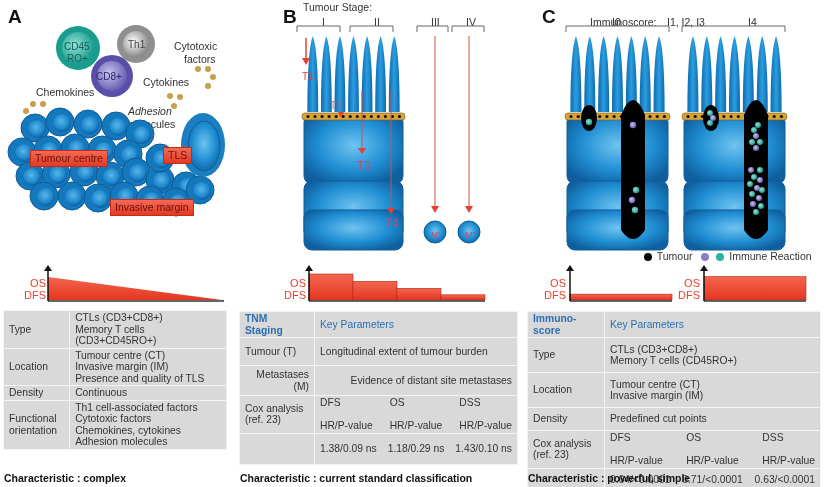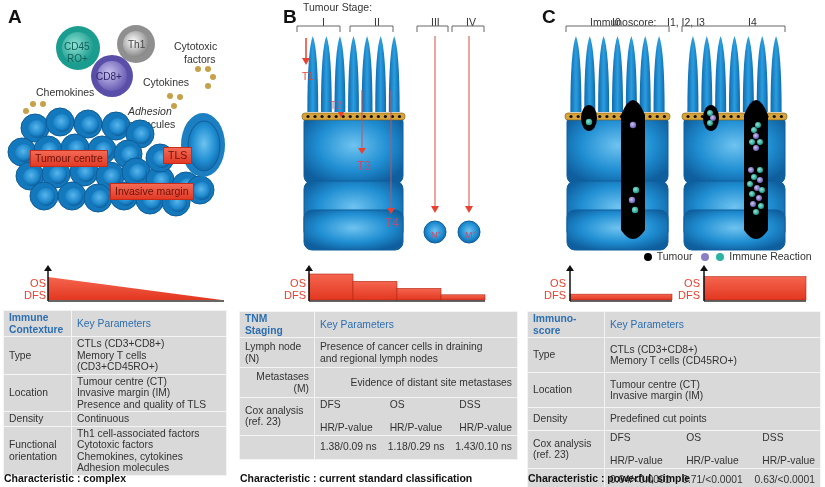--- a/index.html
+++ b/index.html
@@ -157,37 +157,33 @@
       <circle cx="162" cy="49" r="9" fill="url(#gCell)"></circle>
     </svg>
 
   <svg style="left:178px;top:110px" width="50" height="70">
     <ellipse cx="25" cy="35" rx="22" ry="32" fill="#1b7fc2"></ellipse>
     <ellipse cx="26" cy="36" rx="16" ry="25" fill="url(#gBlue)" stroke="#0f5f9e" stroke-width="1"></ellipse>
   </svg>
 
   <div class="tag" style="left:30px;top:150px;">Tumour centre</div>
   <div class="tag" style="left:163px;top:147px;">TLS</div>
-  <div class="tag" style="left:110px;top:183px;">Invasive margin</div>
+  <div class="tag" style="left:110px;top:199px;">Invasive margin</div>
 
   <div class="axis-lbl" style="left:14px;top:278px;width:32px;">OS</div>
   <div class="axis-lbl" style="left:14px;top:290px;width:32px;">DFS</div>
   <svg style="left:44px;top:265px" width="185" height="40">
     <polygon points="4,12 178,35 4,35" fill="url(#gRed)"></polygon>
     <line x1="4" y1="36" x2="180" y2="36" stroke="#333" stroke-width="1.5"></line>
     <line x1="4" y1="36" x2="4" y2="4" stroke="#111" stroke-width="1.5"></line>
     <polygon points="0,6 4,0 8,6" fill="#111"></polygon>
   </svg>
 
   <table class="kp" style="left:3px;top:310px;width:224px;">
     <tbody>
-        <tr>
-      <td class="hd c1" style="width:68px;"><span>Immune</span><br><span>Contexture</span></td>
-      <td class="hd2">Key Parameters</td>
-    </tr>
     <tr>
       <td>Type</td>
       <td><span>CTLs (CD3+CD8+)</span><br><span>Memory T cells</span><br><span>(CD3+CD45RO+)</span></td>
     </tr>
     <tr>
       <td>Location</td>
       <td><span>Tumour centre (CT)</span><br><span>Invasive margin (IM)</span><br><span>Presence and quality of TLS</span></td>
     </tr>
     <tr>
       <td>Density</td>
@@ -277,39 +273,39 @@
       <line x1="4" y1="36" x2="4" y2="4" stroke="#111" stroke-width="1.5"></line>
       <polygon points="0,6 4,0 8,6" fill="#111"></polygon>
     </svg>
 
   <table class="kp" style="left:239px;top:311px;width:279px;">
     <tbody>
         <tr>
       <td class="hd" style="width:75px;"><span>TNM</span><br><span>Staging</span></td>
       <td class="hd2">Key Parameters</td>
     </tr>
-    <tr style="height:30px;">
-      <td><span>Lymph node</span><br><span>(N)</span></td>
-      <td><span>Presence of cancer cells in draining</span><br><span>and regional lymph nodes</span></td>
+    <tr style="height:28px;">
+      <td>Tumour (T)</td>
+      <td>Longitudinal extent of tumour burden</td>
     </tr>
     <tr style="height:30px;text-align:right;">
       <td><span>Metastases</span><br><span>(M)</span></td>
       <td>Evidence of distant site metastases</td>
     </tr>
     <tr style="height:30px;">
       <td><span>Cox analysis</span><br><span>(ref. 23)</span></td>
       <td>
             <div class="cox">
         <span><span>DFS</span><br><span>HR/P-value</span></span>
         <span><span>OS</span><br><span>HR/P-value</span></span>
         <span><span>DSS</span><br><span>HR/P-value</span></span>
       </div>
           </td>
     </tr>
-    <tr style="height:24px;">
+    <tr style="height:31px;">
       <td></td>
       <td>
             <div class="cox">
         <span>1.38/0.09 ns</span>
         <span>1.18/0.29 ns</span>
         <span>1.43/0.10 ns</span>
       </div>
           </td>
     </tr>
   </tbody>

